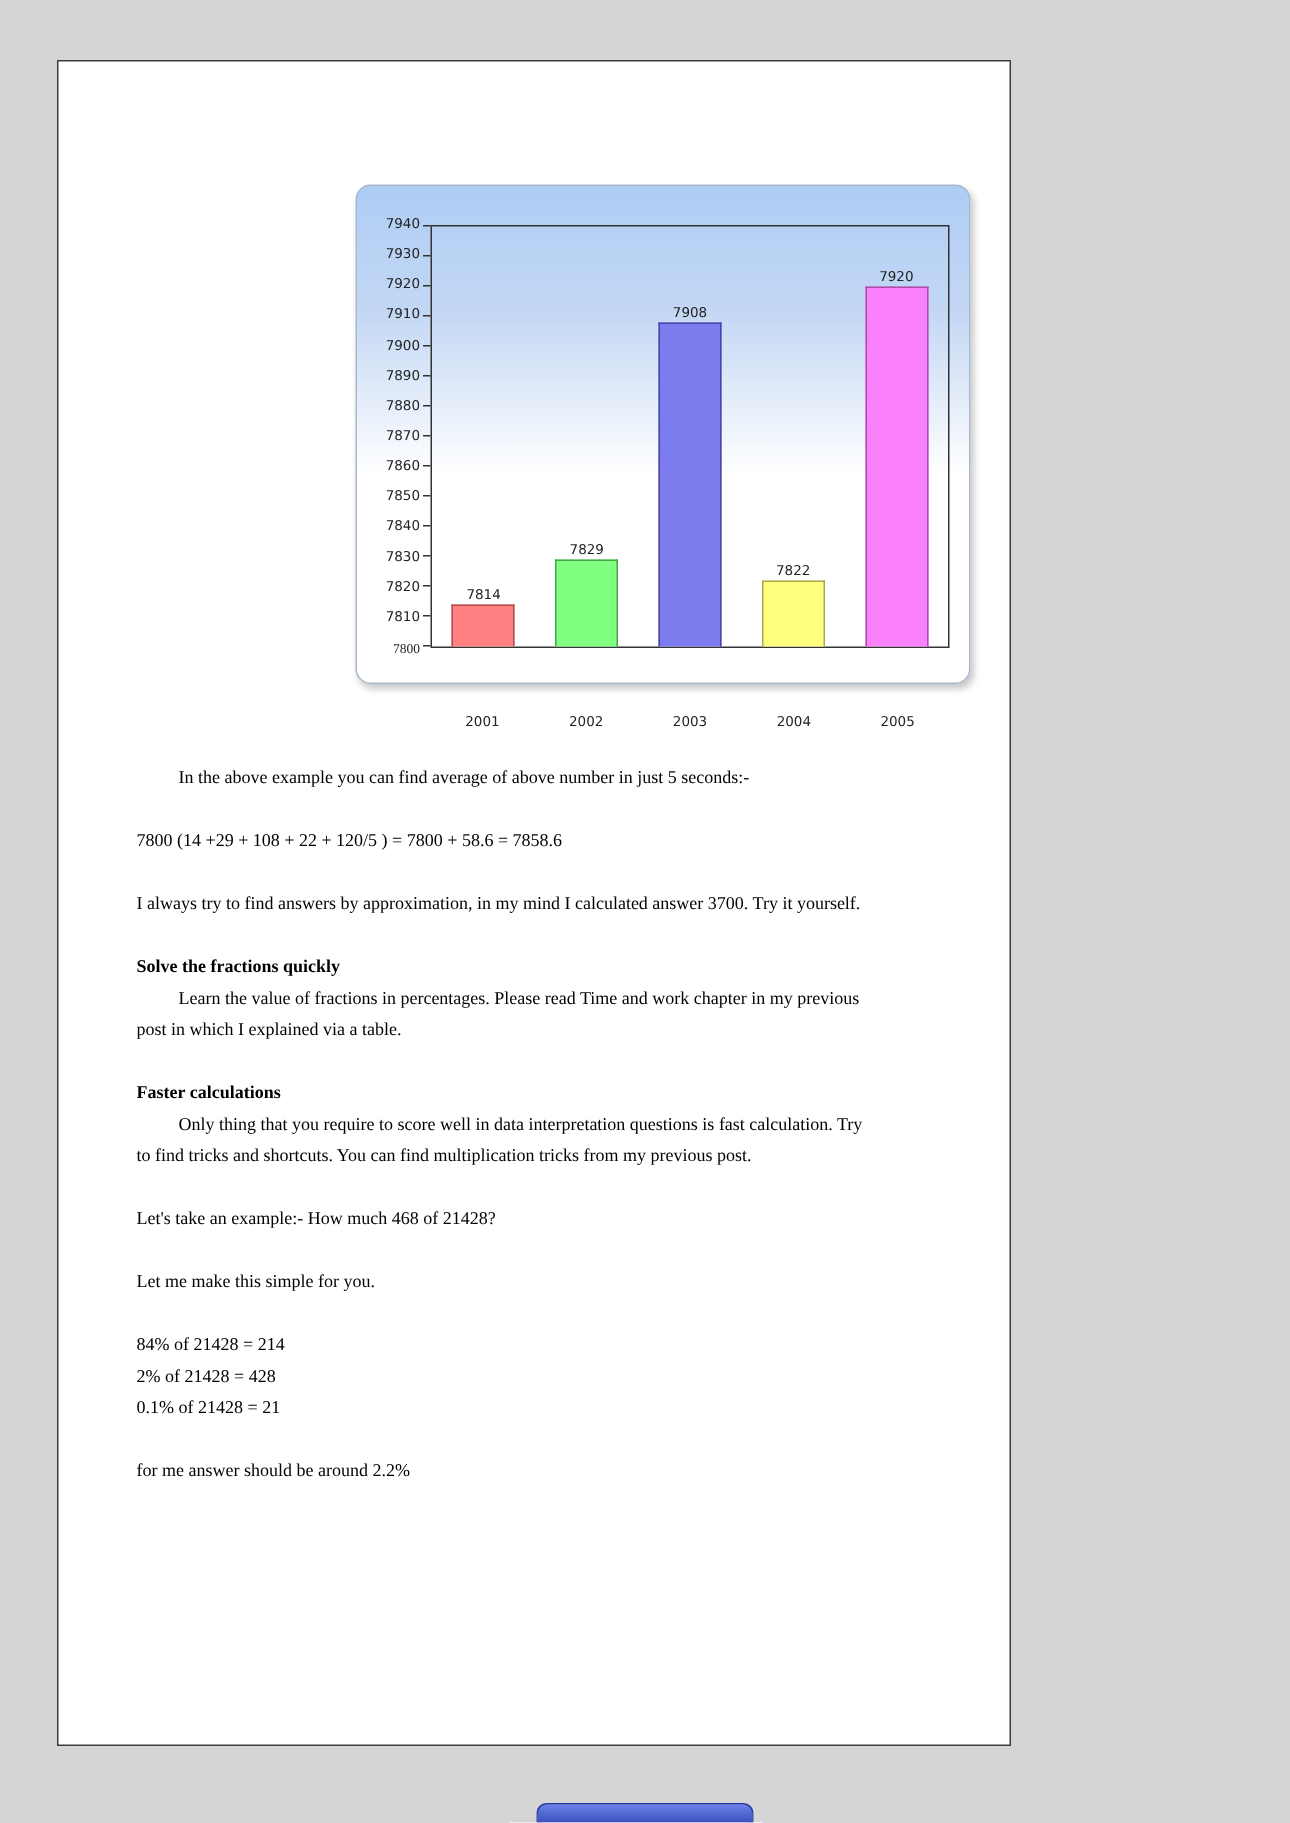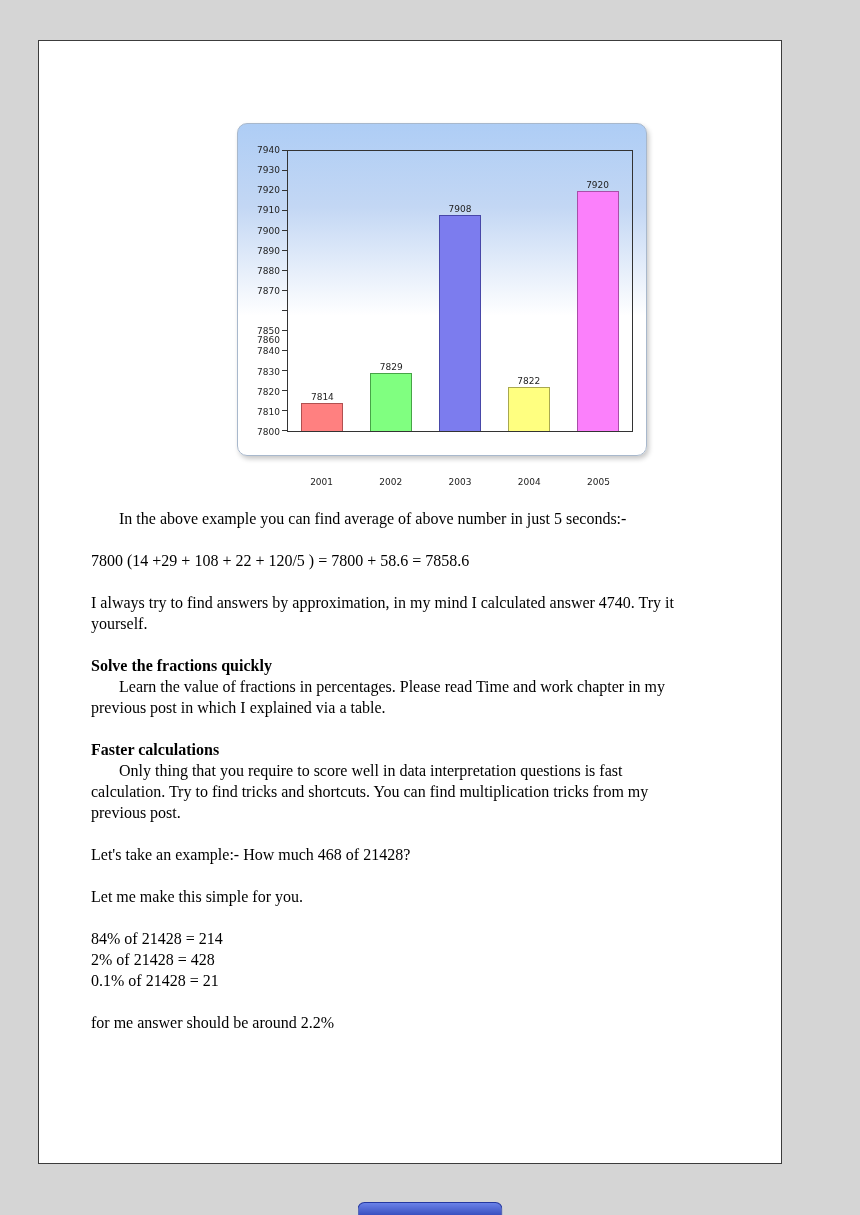--- a/index.html
+++ b/index.html
@@ -12,21 +12,21 @@
     position: relative;
     overflow: hidden;
     font-family: "Liberation Serif", serif;
   }
 
   
   .page {
     position: absolute;
     left: 38px;
     top: 40px;
-    width: 744px;
+    width: 636px;
     height: 1124px;
     background: #ffffff;
     border: 1px solid #3c3c3c;
   }
 
   
   .chart-card {
     position: absolute;
     left: 198px;
     top: 82px;
@@ -106,21 +106,21 @@
     margin-top: 40px;
   }
 
   
   .content {
     position: absolute;
     left: 0;
     top: 441px;
     width: 100%;
     padding: 26px 86px 0 52px;
-    font-size: 16px;
+    font-size: 12px;
     line-height: 21px;
     color: #000;
   }
   .content p { margin: 0 0 21px 0; }
   .content p.indent { text-indent: 28px; }
   .content p.heading { font-weight: bold; margin-bottom: 0; }
   .content p.tight { margin-bottom: 0; }
 
   
   .bottom-partial {
@@ -144,27 +144,27 @@
   <div class="chart-card">
     <div class="y-axis">
         <div class="ytick-label" style="top: 0%;">7940</div>
         <div class="ytick-label" style="top: 7.14286%;">7930</div>
         <div class="ytick-label" style="top: 14.2857%;">7920</div>
         <div class="ytick-label" style="top: 21.4286%;">7910</div>
         <div class="ytick-label" style="top: 28.5714%;">7900</div>
         <div class="ytick-label" style="top: 35.7143%;">7890</div>
         <div class="ytick-label" style="top: 42.8571%;">7880</div>
         <div class="ytick-label" style="top: 50%; margin-left: 26px;">7870</div>
-        <div class="ytick-label" style="top: 57.1429%; margin-top: 29px;">7860</div>
+        <div class="ytick-label" style="top: 57.1429%;">7860</div>
         <div class="ytick-label" style="top: 64.2857%;">7850</div>
         <div class="ytick-label" style="top: 71.4286%;">7840</div>
         <div class="ytick-label" style="top: 78.5714%;">7830</div>
         <div class="ytick-label" style="top: 85.7143%;">7820</div>
         <div class="ytick-label" style="top: 92.8571%;">7810</div>
-        <div class="ytick-label" style="top: 100%;">7800</div>
+        <div class="ytick-label" style="top: 100%; font-family: Liberation Serif, serif;">7800</div>
       </div>
     <div class="plot-area">
         <div class="ytick-mark" style="top: calc(0% - 1px);"></div>
         <div class="ytick-mark" style="top: calc(7.14286% - 1px);"></div>
         <div class="ytick-mark" style="top: calc(14.2857% - 1px);"></div>
         <div class="ytick-mark" style="top: calc(21.4286% - 1px);"></div>
         <div class="ytick-mark" style="top: calc(28.5714% - 1px);"></div>
         <div class="ytick-mark" style="top: calc(35.7143% - 1px);"></div>
         <div class="ytick-mark" style="top: calc(42.8571% - 1px);"></div>
         <div class="ytick-mark" style="top: calc(50% - 1px);"></div>
@@ -196,21 +196,21 @@
         <div class="xtick-label">2002</div>
         <div class="xtick-label">2003</div>
         <div class="xtick-label">2004</div>
         <div class="xtick-label">2005</div>
       </div>
   </div>
 
   <div class="content">
     <p class="indent">In the above example you can find average of above number in just 5 seconds:-</p>
     <p>7800 (14 +29 + 108 + 22 + 120/5 ) = 7800 + 58.6 = 7858.6</p>
-    <p>I always try to find answers by approximation, in my mind I calculated answer 4740. Try it yourself.</p>
+    <p>I always try to find answers by approximation, in my mind I calculated answer 3700. Try it yourself.</p>
     <p class="heading">Solve the fractions quickly</p>
     <p class="indent">Learn the value of fractions in percentages. Please read Time and work chapter in my previous post in which I explained via a table.</p>
     <p class="heading">Faster calculations</p>
     <p class="indent">Only thing that you require to score well in data interpretation questions is fast calculation. Try to find tricks and shortcuts. You can find multiplication tricks from my previous post.</p>
     <p>Let's take an example:- How much 468 of 21428?</p>
     <p>Let me make this simple for you.</p>
     <p class="tight">84% of 21428 = 214</p>
     <p class="tight">2% of 21428 = 428</p>
     <p>0.1% of 21428 = 21</p>
     <p>for me answer should be around 2.2%</p>

